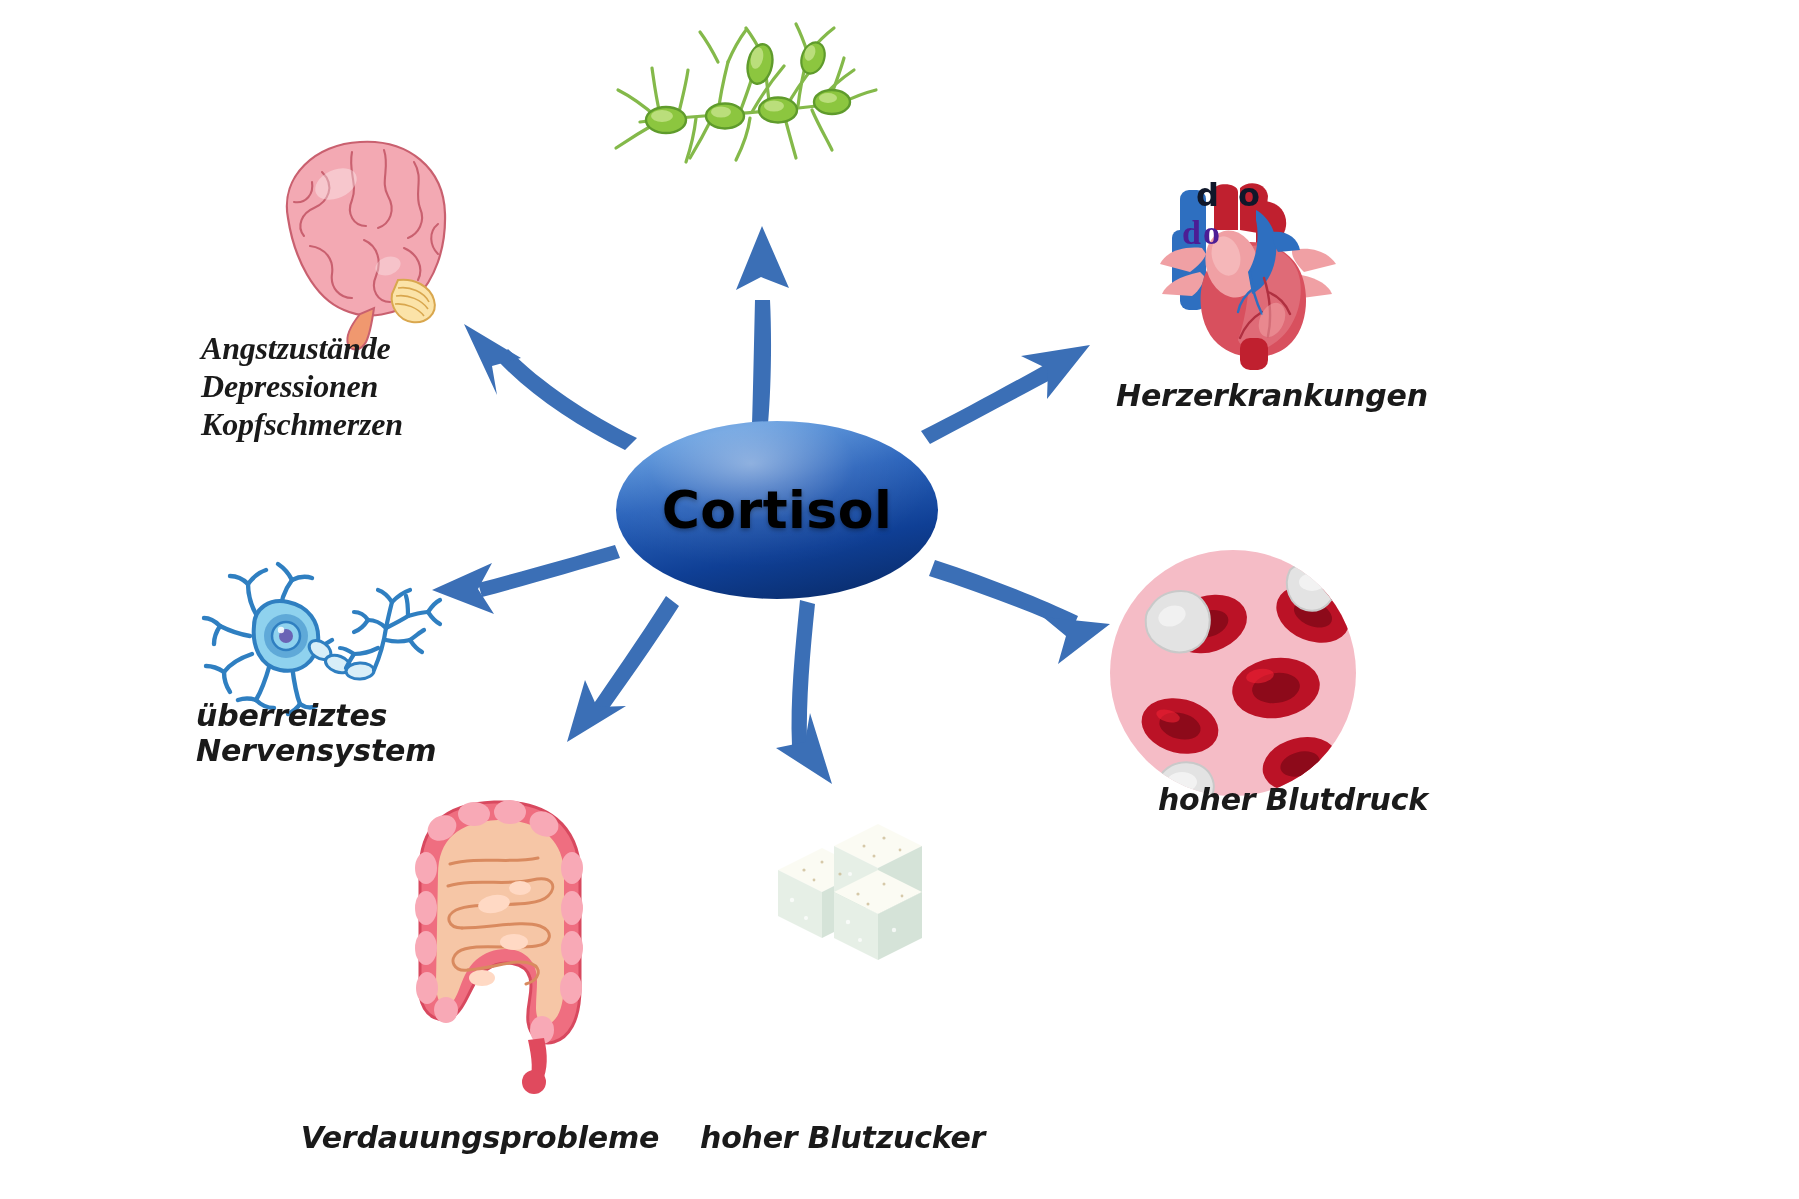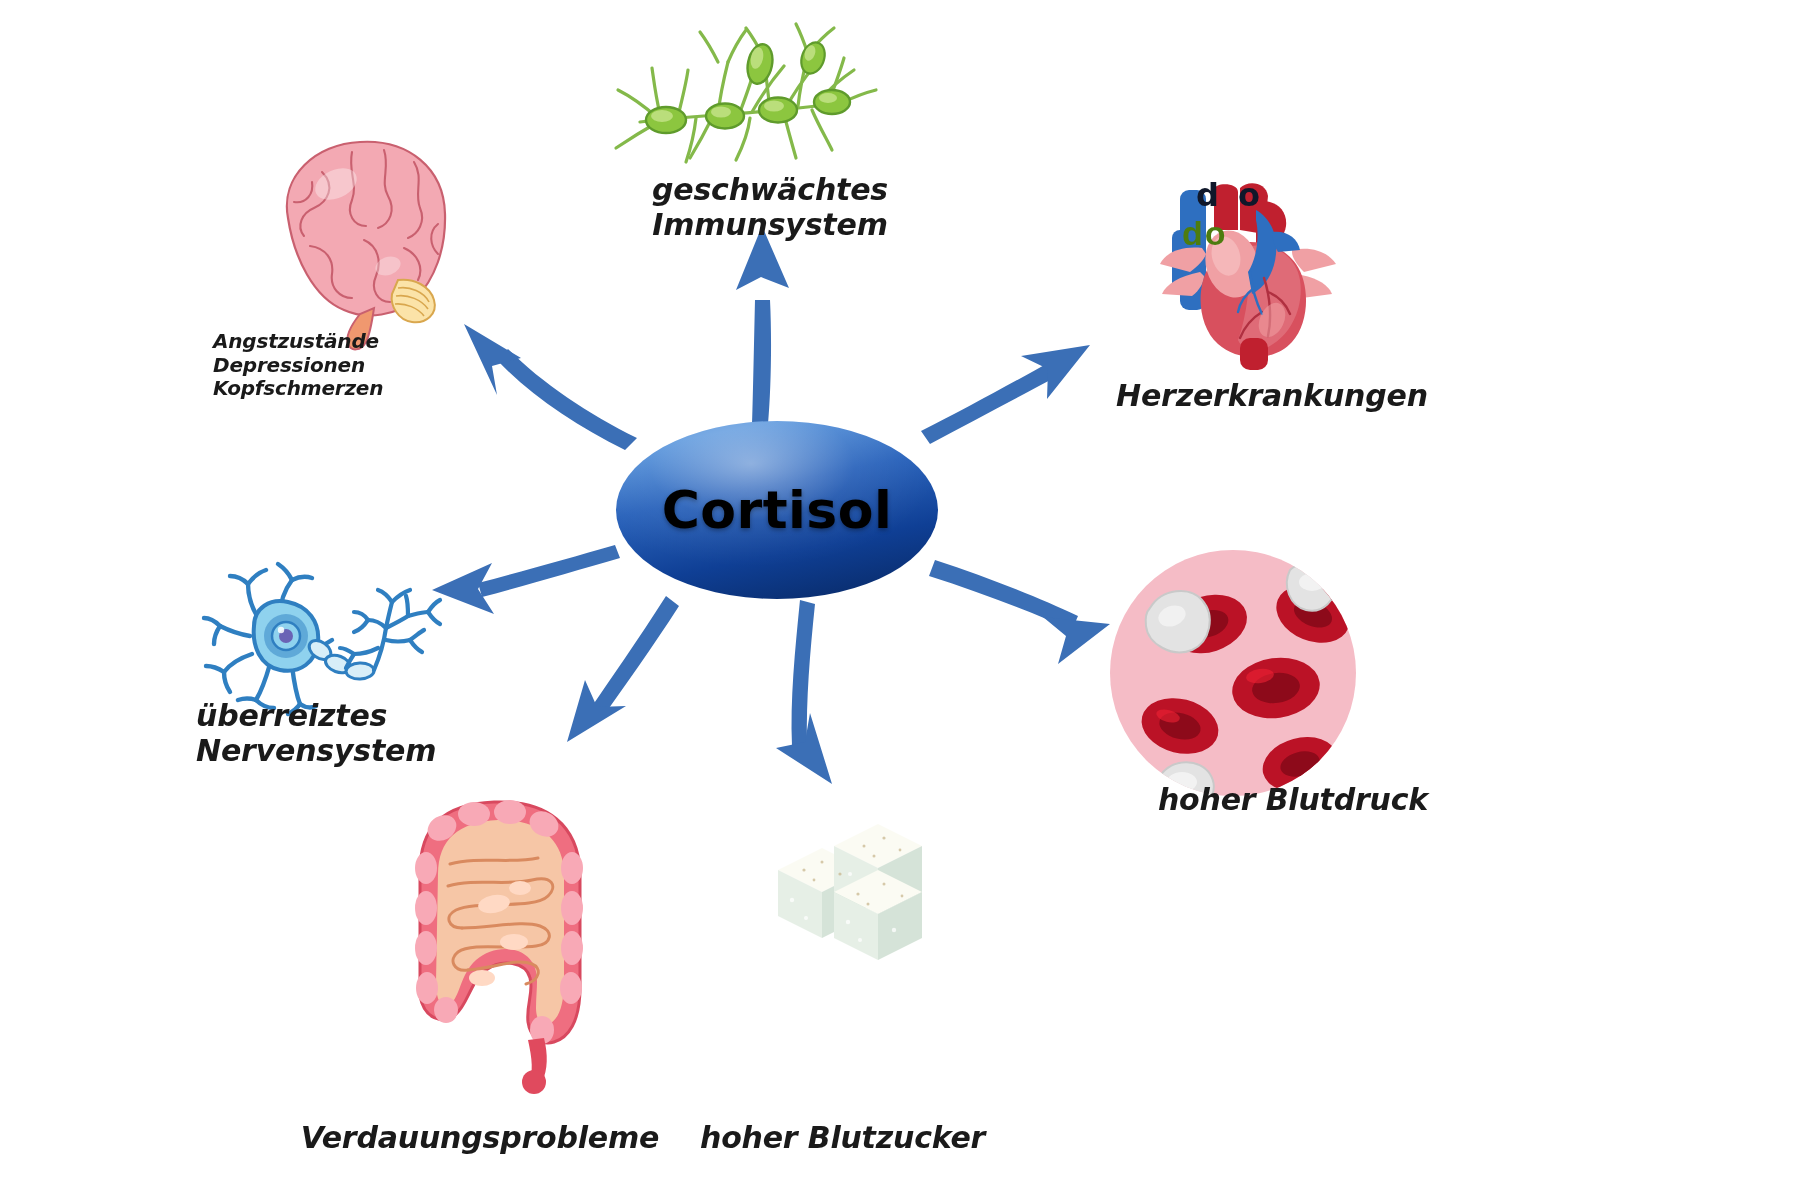--- a/index.html
+++ b/index.html
@@ -110,21 +110,21 @@
         <path d="M116 112 C 130 118, 134 134, 128 148 C 122 162, 130 174, 142 174"></path>
         <path d="M156 120 C 170 126, 176 140, 170 152"></path>
         <path d="M46 74 C 58 76, 66 66, 64 54"></path>
         <path d="M190 96 C 180 104, 182 118, 190 126"></path>
       </g>
       <ellipse cx="88" cy="56" rx="22" ry="14" fill="#ffffff" opacity="0.35" transform="rotate(-25 88 56)"></ellipse>
       <ellipse cx="140" cy="138" rx="13" ry="9" fill="#ffffff" opacity="0.3" transform="rotate(-20 140 138)"></ellipse>
     </svg>
   </div>
 
-  <div class="lbl" style="left:213px;top:330px;width:230px;font-size:20px;text-align:left;">Angstzustände
+  <div class="lbl" style="left:201px;top:330px;width:230px;font-size:32px;text-align:left;font-family:Liberation Serif, serif;">Angstzustände
 Depressionen
 Kopfschmerzen</div>
 
   <div class="art" style="left:600px;top:18px;width:280px;height:150px;">
     <svg width="280" height="150" viewBox="0 0 280 150">
       <g stroke="#84b94a" stroke-width="3.2" fill="none" stroke-linecap="round">
         <path d="M40 104 C 70 100, 100 98, 132 96 C 164 94, 200 90, 234 86"></path>
         <path d="M58 100 C 44 88, 30 78, 18 72"></path>
         <path d="M58 104 C 44 112, 28 122, 16 130"></path>
         <path d="M60 96 C 56 80, 54 64, 52 50"></path>
@@ -159,21 +159,20 @@
         <ellipse cx="160" cy="46" rx="12" ry="20" fill="#8cc63f" stroke="#5f9b2c" stroke-width="2.4" transform="rotate(12 160 46)"></ellipse>
         <ellipse cx="157" cy="40" rx="6" ry="11" fill="#c6e38b" opacity="0.8" transform="rotate(12 157 40)"></ellipse>
         <ellipse cx="232" cy="84" rx="18" ry="12" fill="#8cc63f" stroke="#5f9b2c" stroke-width="2.4"></ellipse>
         <ellipse cx="228" cy="80" rx="9" ry="5" fill="#c6e38b" opacity="0.8"></ellipse>
         <ellipse cx="213" cy="40" rx="11" ry="16" fill="#8cc63f" stroke="#5f9b2c" stroke-width="2.2" transform="rotate(20 213 40)"></ellipse>
         <ellipse cx="210" cy="35" rx="5" ry="8" fill="#c6e38b" opacity="0.8" transform="rotate(20 210 35)"></ellipse>
       </g>
     </svg>
   </div>
 
-  <div class="lbl" style="left:560px;top:172px;width:420px;font-size:30px;text-align:center;">geschwächtes Immunsystem</div>
 
   <div class="art" style="left:1152px;top:172px;width:190px;height:200px;">
     <svg width="190" height="200" viewBox="0 0 190 200">
       <rect x="28" y="18" width="26" height="120" rx="9" fill="#2e6fc0"></rect>
       <rect x="20" y="58" width="22" height="62" rx="8" fill="#2e6fc0"></rect>
       <path d="M62 18 C 62 10, 86 10, 86 20 L 86 58 L 62 58 Z" fill="#c0202f"></path>
       <path d="M88 16 C 96 8, 114 10, 116 24 L 112 62 L 88 58 Z" fill="#c0202f"></path>
       <path d="M104 30 C 120 26, 136 36, 134 54 C 132 70, 116 76, 104 72 Z" fill="#c0202f"></path>
       <path d="M50 76 C 30 74, 14 80, 8 92 L 38 100 C 46 94, 52 88, 54 82 Z" fill="#f0a0a4"></path>
       <path d="M48 100 C 28 104, 14 112, 10 122 L 40 124 C 48 118, 52 110, 52 104 Z" fill="#f0a0a4"></path>
@@ -198,22 +197,22 @@
         <path d="M102 116 C 94 122, 88 130, 86 140"></path>
       </g>
       <ellipse cx="120" cy="148" rx="12" ry="18" fill="#f0a0a4" opacity="0.55" transform="rotate(25 120 148)"></ellipse>
       <rect x="88" y="166" width="28" height="32" rx="10" fill="#c0202f"></rect>
     </svg>
   </div>
 
   <div style="position:absolute;left:1196px;top:176px;width:120px;color:#0f172a;font-weight:700;
               font-size:32px;font-family:'DejaVu Sans','Liberation Sans',sans-serif;
               letter-spacing:4px;pointer-events:none;">d o</div>
-  <div style="position:absolute;left:1182px;top:214px;width:120px;color:#4d7c0f;font-weight:700;
-              font-size:34px;font-family:Liberation Sans, sans-serif;
+  <div style="position:absolute;left:1182px;top:214px;width:120px;color:#4c1d95;font-weight:700;
+              font-size:34px;font-family:Liberation Serif, serif;
               letter-spacing:2px;pointer-events:none;">do</div>
 
   <div class="lbl" style="left:1100px;top:378px;width:330px;font-size:30px;text-align:left;margin-left:16px;">Herzerkrankungen</div>
 
   <div class="art" style="left:1108px;top:548px;width:250px;height:250px;">
     <svg width="250" height="250" viewBox="0 0 250 250">
       <defs>
         <clipPath id="bloodClip">
             <circle cx="125" cy="125" r="123"></circle>
           </clipPath>

